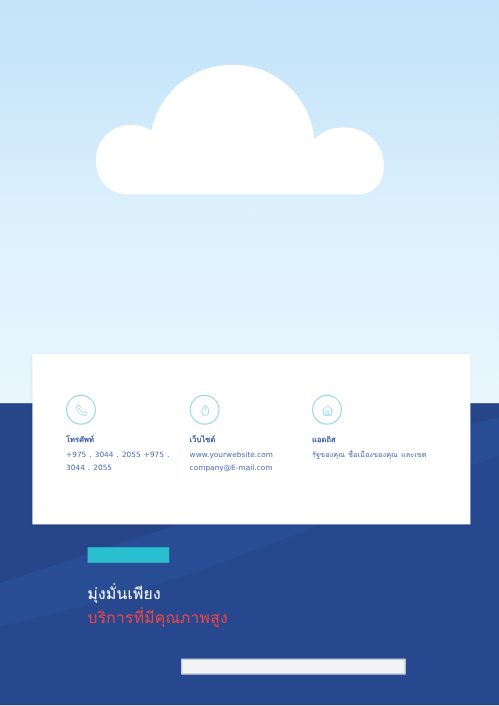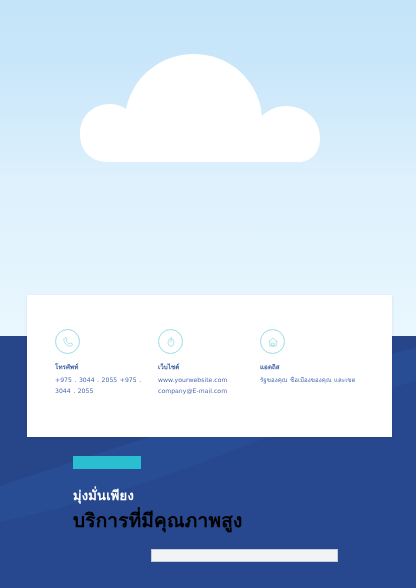--- a/index.html
+++ b/index.html
@@ -130,31 +130,30 @@
     height: 13px;
     background: #29bfd0;
   }
 
   
   .headline {
     position: absolute;
     left: 73px;
     top: 486px;
     width: 300px;
-    font-weight: bold;
   }
   .headline-1 {
     color: #ffffff;
     font-size: 13px;
     line-height: 1.5;
     letter-spacing: 0.2px;
   }
   .headline-2 {
-    color: #000000;
-    font-size: 19px;
+    color: #ef4444;
+    font-size: 13px;
     line-height: 1.5;
     letter-spacing: 0.2px;
   }
 
   
   .bottom-bar {
     position: absolute;
     left: 151px;
     top: 549px;
     width: 187px;

